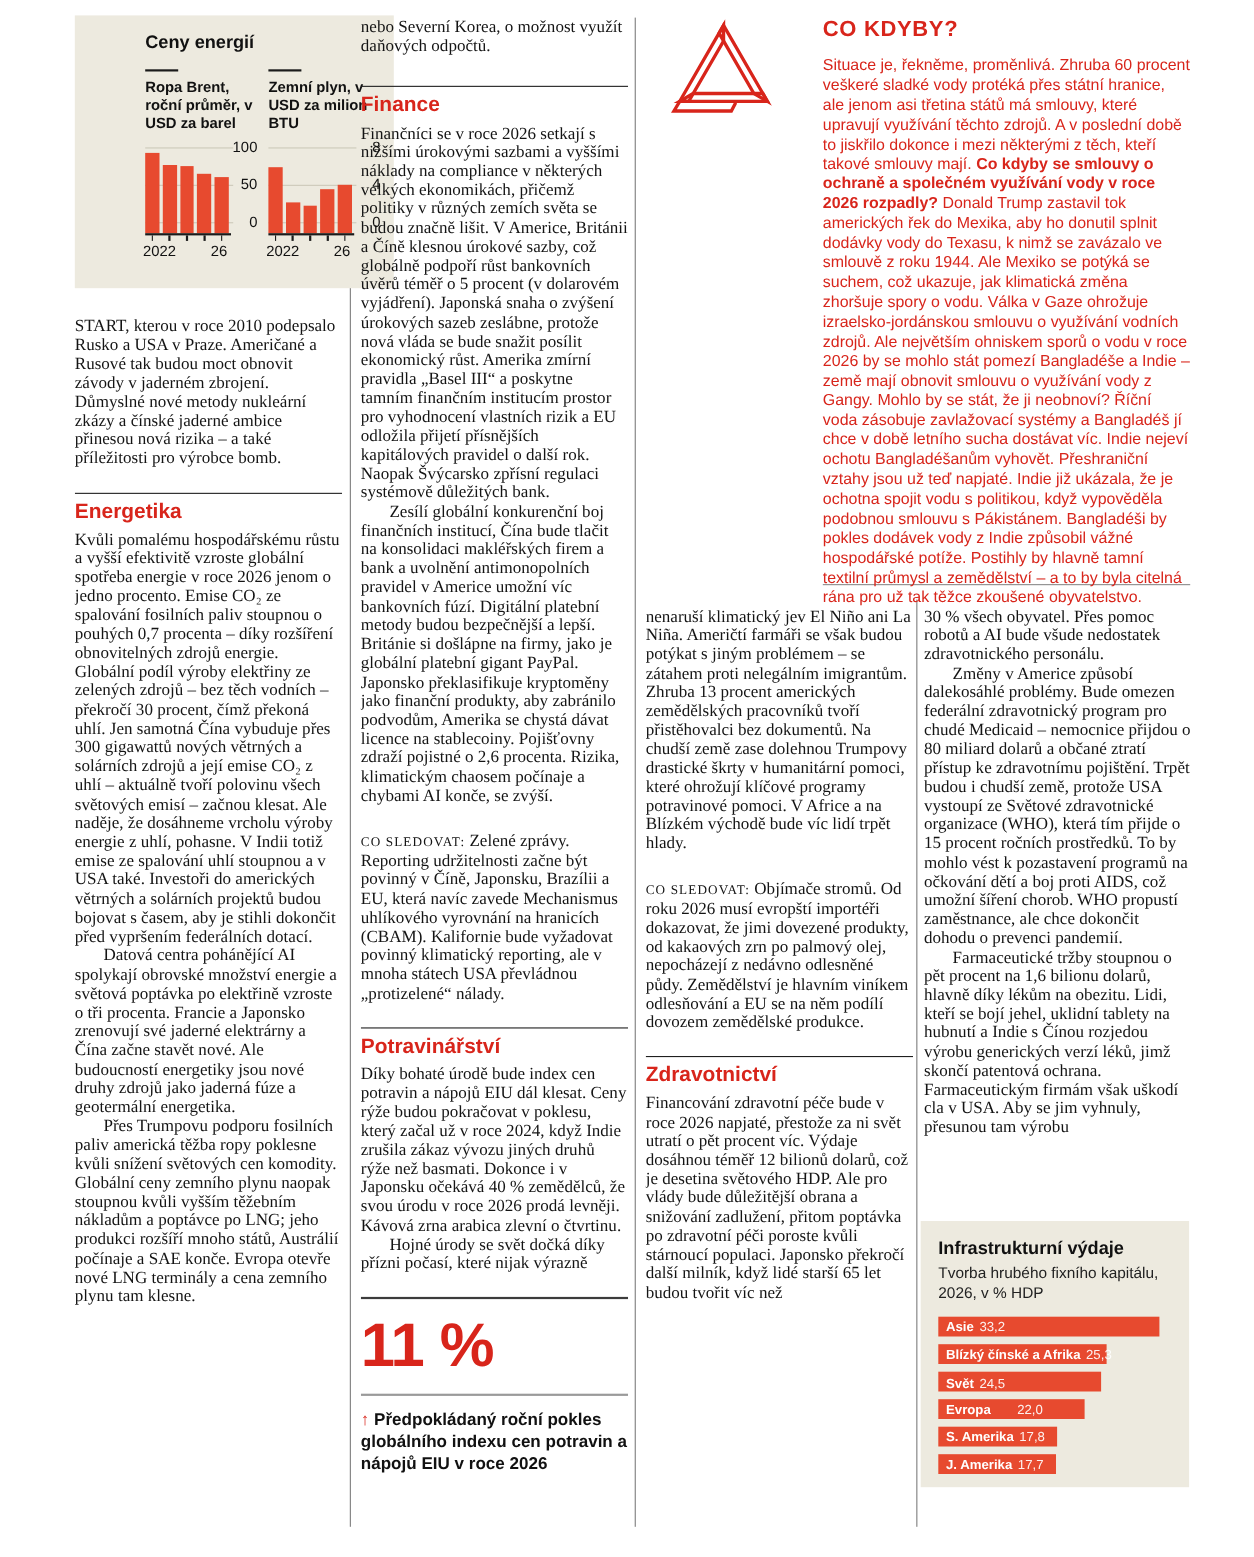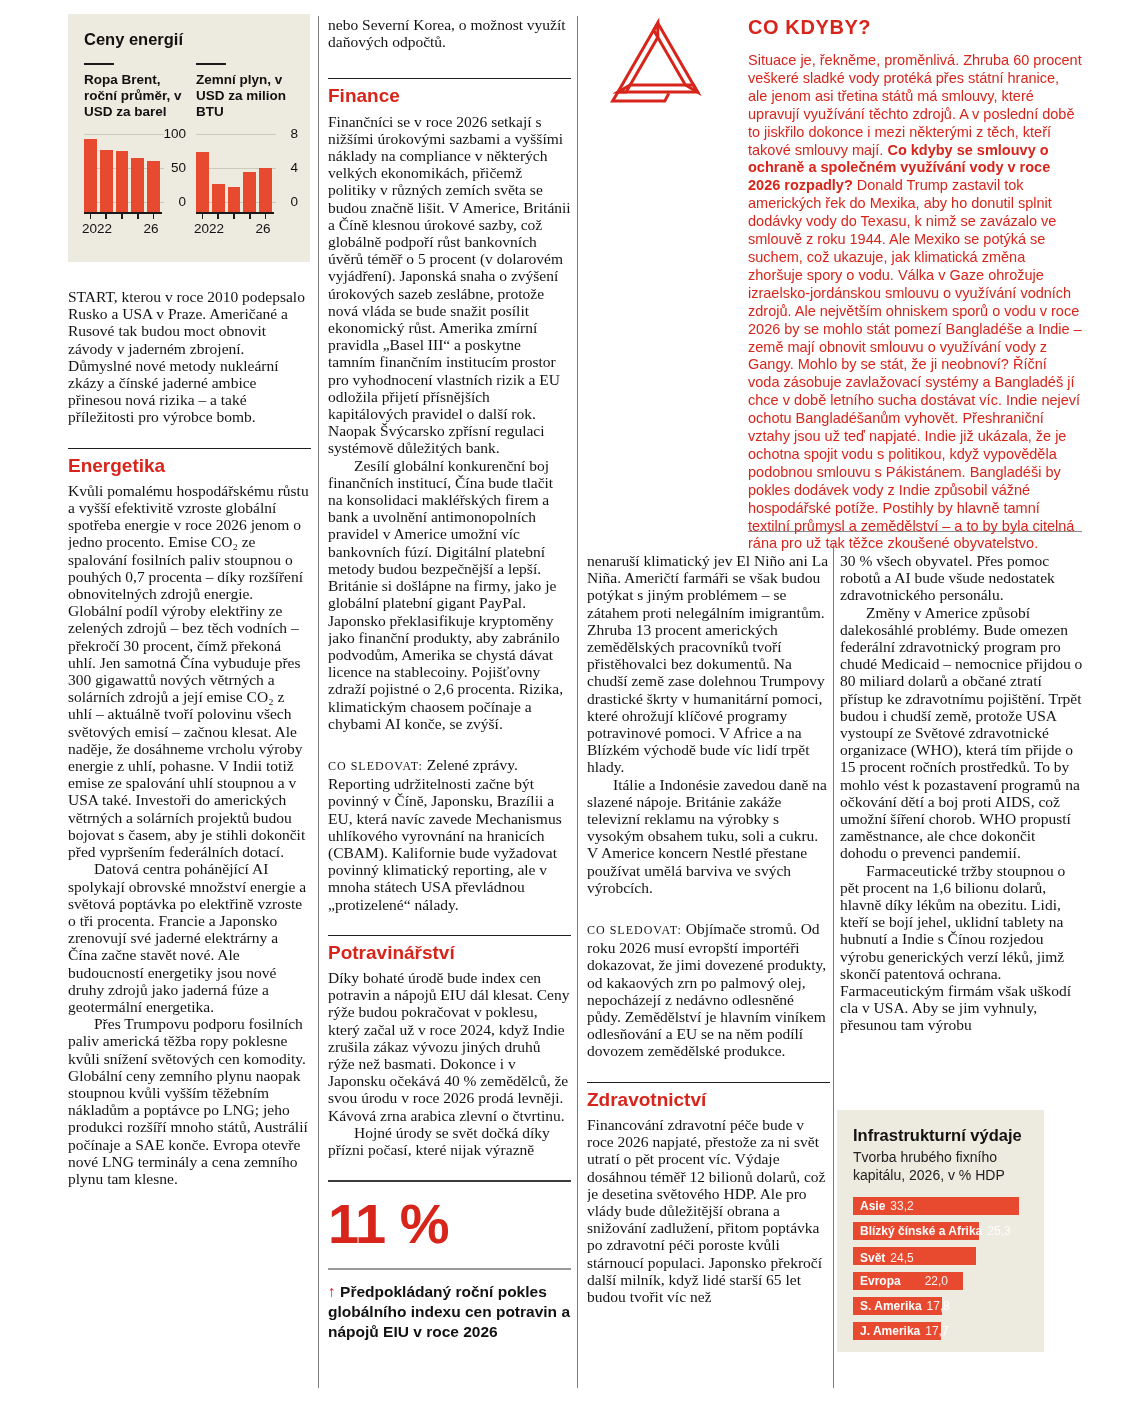--- a/index.html
+++ b/index.html
@@ -64,21 +64,21 @@
   .logo{width:92px;height:92px;}
 </style>
 </head>
 <body>
 
 <div class="abs vline" style="left:318px;top:16px;height:1372px;"></div>
 <div class="abs vline" style="left:577px;top:16px;height:1372px;"></div>
 <div class="abs vline" style="left:833px;top:545px;height:843px;"></div>
 <div class="abs hline" style="left:748px;top:531px;width:334px;"></div>
 
-<div class="abs chartbox" style="left:68px;top:14px;width:242px;height:248px;">
+<div class="abs chartbox" style="left:68px;top:14px;width:242px;height:248px;padding-left:48px;">
   <div class="energy-inner">
     <div class="cb-title">Ceny energií</div>
     <div class="mini-row">
       <div class="mini-cell">
         <div class="mini-rule"></div>
         <div class="mini-label">Ropa Brent, roční průměr, v USD za barel</div>
         <div class="mini-plot">
             <div class="grid" style="top: 6px;"></div>
             <div class="ylab" style="top: -2px;">100</div>
             <div class="grid" style="top: 40px;"></div>
@@ -165,40 +165,39 @@
       <polygon points="7,86 97,86 92.4,78 20.8,78"></polygon>
       <polygon points="52,8 7,86 16.2,86 52,24"></polygon>
       <polygon points="97,86 52,8 47.4,16 83.2,78"></polygon>
       <polyline points="7,86 1,96 60,96 64.5,87.5"></polyline>
     </g>
   </svg>
 </div>
 
 <div class="abs tcol" style="left:587px;top:552px;height:850px;">
   <p class="noind">nenaruší klimatický jev El Niño ani La Niña. Američtí farmáři se však budou potýkat s jiným problémem – se zátahem proti nelegálním imigrantům. Zhruba 13 procent amerických zemědělských pracovníků tvoří přistěhovalci bez dokumentů. Na chudší země zase dolehnou Trumpovy drastické škrty v humanitární pomoci, které ohrožují klíčové programy potravinové pomoci. V Africe a na Blízkém východě bude víc lidí trpět hlady.</p>
-  <p>Itálie a Indonésie zavedou daně na slazené nápoje. Británie zakáže televizní reklamu na výrobky s vysokým obsahem tuku, soli a cukru. V Americe koncern Nestlé přestane používat umělá barviva ve svých výrobcích.</p>
   <p class="watch"><span class="kicker">CO SLEDOVAT:</span><span> Objímače stromů. Od roku 2026 musí evropští importéři dokazovat, že jimi dovezené produkty, od kakaových zrn po palmový olej, nepocházejí z nedávno odlesněné půdy. Zemědělství je hlavním viníkem odlesňování a EU se na něm podílí dovozem zemědělské produkce.</span></p>
   <div class="sec">
     <h3>Zdravotnictví</h3>
     <p class="noind">Financování zdravotní péče bude v roce 2026 napjaté, přestože za ni svět utratí o pět procent víc. Výdaje dosáhnou téměř 12 bilionů dolarů, což je desetina světového HDP. Ale pro vlády bude důležitější obrana a snižování zadlužení, přitom poptávka po zdravotní péči poroste kvůli stárnoucí populaci. Japonsko překročí další milník, když lidé starší 65 let budou tvořit víc než</p>
   </div>
 </div>
 
 <div class="abs redblock" style="left:748px;top:16px;">
   <h2>CO KDYBY?</h2>
   <p><span>Situace je, řekněme, proměnlivá. Zhruba 60 procent veškeré sladké vody protéká přes státní hranice, ale jenom asi třetina států má smlouvy, které upravují využívání těchto zdrojů. A v poslední době to jiskřilo dokonce i mezi některými z těch, kteří takové smlouvy mají. </span><span class="rb-bold">Co kdyby se smlouvy o ochraně a společném využívání vody v roce 2026 rozpadly?</span><span> Donald Trump zastavil tok amerických řek do Mexika, aby ho donutil splnit dodávky vody do Texasu, k nimž se zavázalo ve smlouvě z roku 1944. Ale Mexiko se potýká se suchem, což ukazuje, jak klimatická změna zhoršuje spory o vodu. Válka v Gaze ohrožuje izraelsko-jordánskou smlouvu o využívání vodních zdrojů. Ale největším ohniskem sporů o vodu v roce 2026 by se mohlo stát pomezí Bangladéše a Indie – země mají obnovit smlouvu o využívání vody z Gangy. Mohlo by se stát, že ji neobnoví? Říční voda zásobuje zavlažovací systémy a Bangladéš jí chce v době letního sucha dostávat víc. Indie nejeví ochotu Bangladéšanům vyhovět. Přeshraniční vztahy jsou už teď napjaté. Indie již ukázala, že je ochotna spojit vodu s politikou, když vypověděla podobnou smlouvu s Pákistánem. Bangladéši by pokles dodávek vody z Indie způsobil vážné hospodářské potíže. Postihly by hlavně tamní textilní průmysl a zemědělství – a to by byla citelná rána pro už tak těžce zkoušené obyvatelstvo.</span></p>
 </div>
 
 <div class="abs tcol" style="left:840px;top:552px;height:545px;">
   <p class="noind">30 % všech obyvatel. Přes pomoc robotů a AI bude všude nedostatek zdravotnického personálu.</p>
   <p>Změny v Americe způsobí dalekosáhlé problémy. Bude omezen federální zdravotnický program pro chudé Medicaid – nemocnice přijdou o 80 miliard dolarů a občané ztratí přístup ke zdravotnímu pojištění. Trpět budou i chudší země, protože USA vystoupí ze Světové zdravotnické organizace (WHO), která tím přijde o 15 procent ročních prostředků. To by mohlo vést k pozastavení programů na očkování dětí a boj proti AIDS, což umožní šíření chorob. WHO propustí zaměstnance, ale chce dokončit dohodu o prevenci pandemií.</p>
   <p>Farmaceutické tržby stoupnou o pět procent na 1,6 bilionu dolarů, hlavně díky lékům na obezitu. Lidi, kteří se bojí jehel, uklidní tablety na hubnutí a Indie s Čínou rozjedou výrobu generických verzí léků, jimž skončí patentová ochrana. Farmaceutickým firmám však uškodí cla v USA. Aby se jim vyhnuly, přesunou tam výrobu</p>
 </div>
 
-<div class="abs chartbox" style="left:837px;top:1110px;width:207px;height:242px;box-sizing:border-box;">
+<div class="abs chartbox" style="left:837px;top:1110px;width:244px;height:242px;box-sizing:border-box;">
   <div class="infra-inner">
     <div class="cb-title">Infrastrukturní výdaje</div>
     <div class="cb-sub" style="margin:3px 0 13px 0;">Tvorba hrubého fixního kapitálu, 2026, v % HDP</div>
     <div>
         <div class="hbar" style="width: 94.8571%; background: rgb(231, 74, 47);">
           <span class="hname">Asie</span>
           <span class="hval">33,2</span>
         </div>
         <div class="hbar" style="width: 72.2857%; background: rgb(231, 74, 47);">
           <span class="hname">Blízký čínské a Afrika</span>

